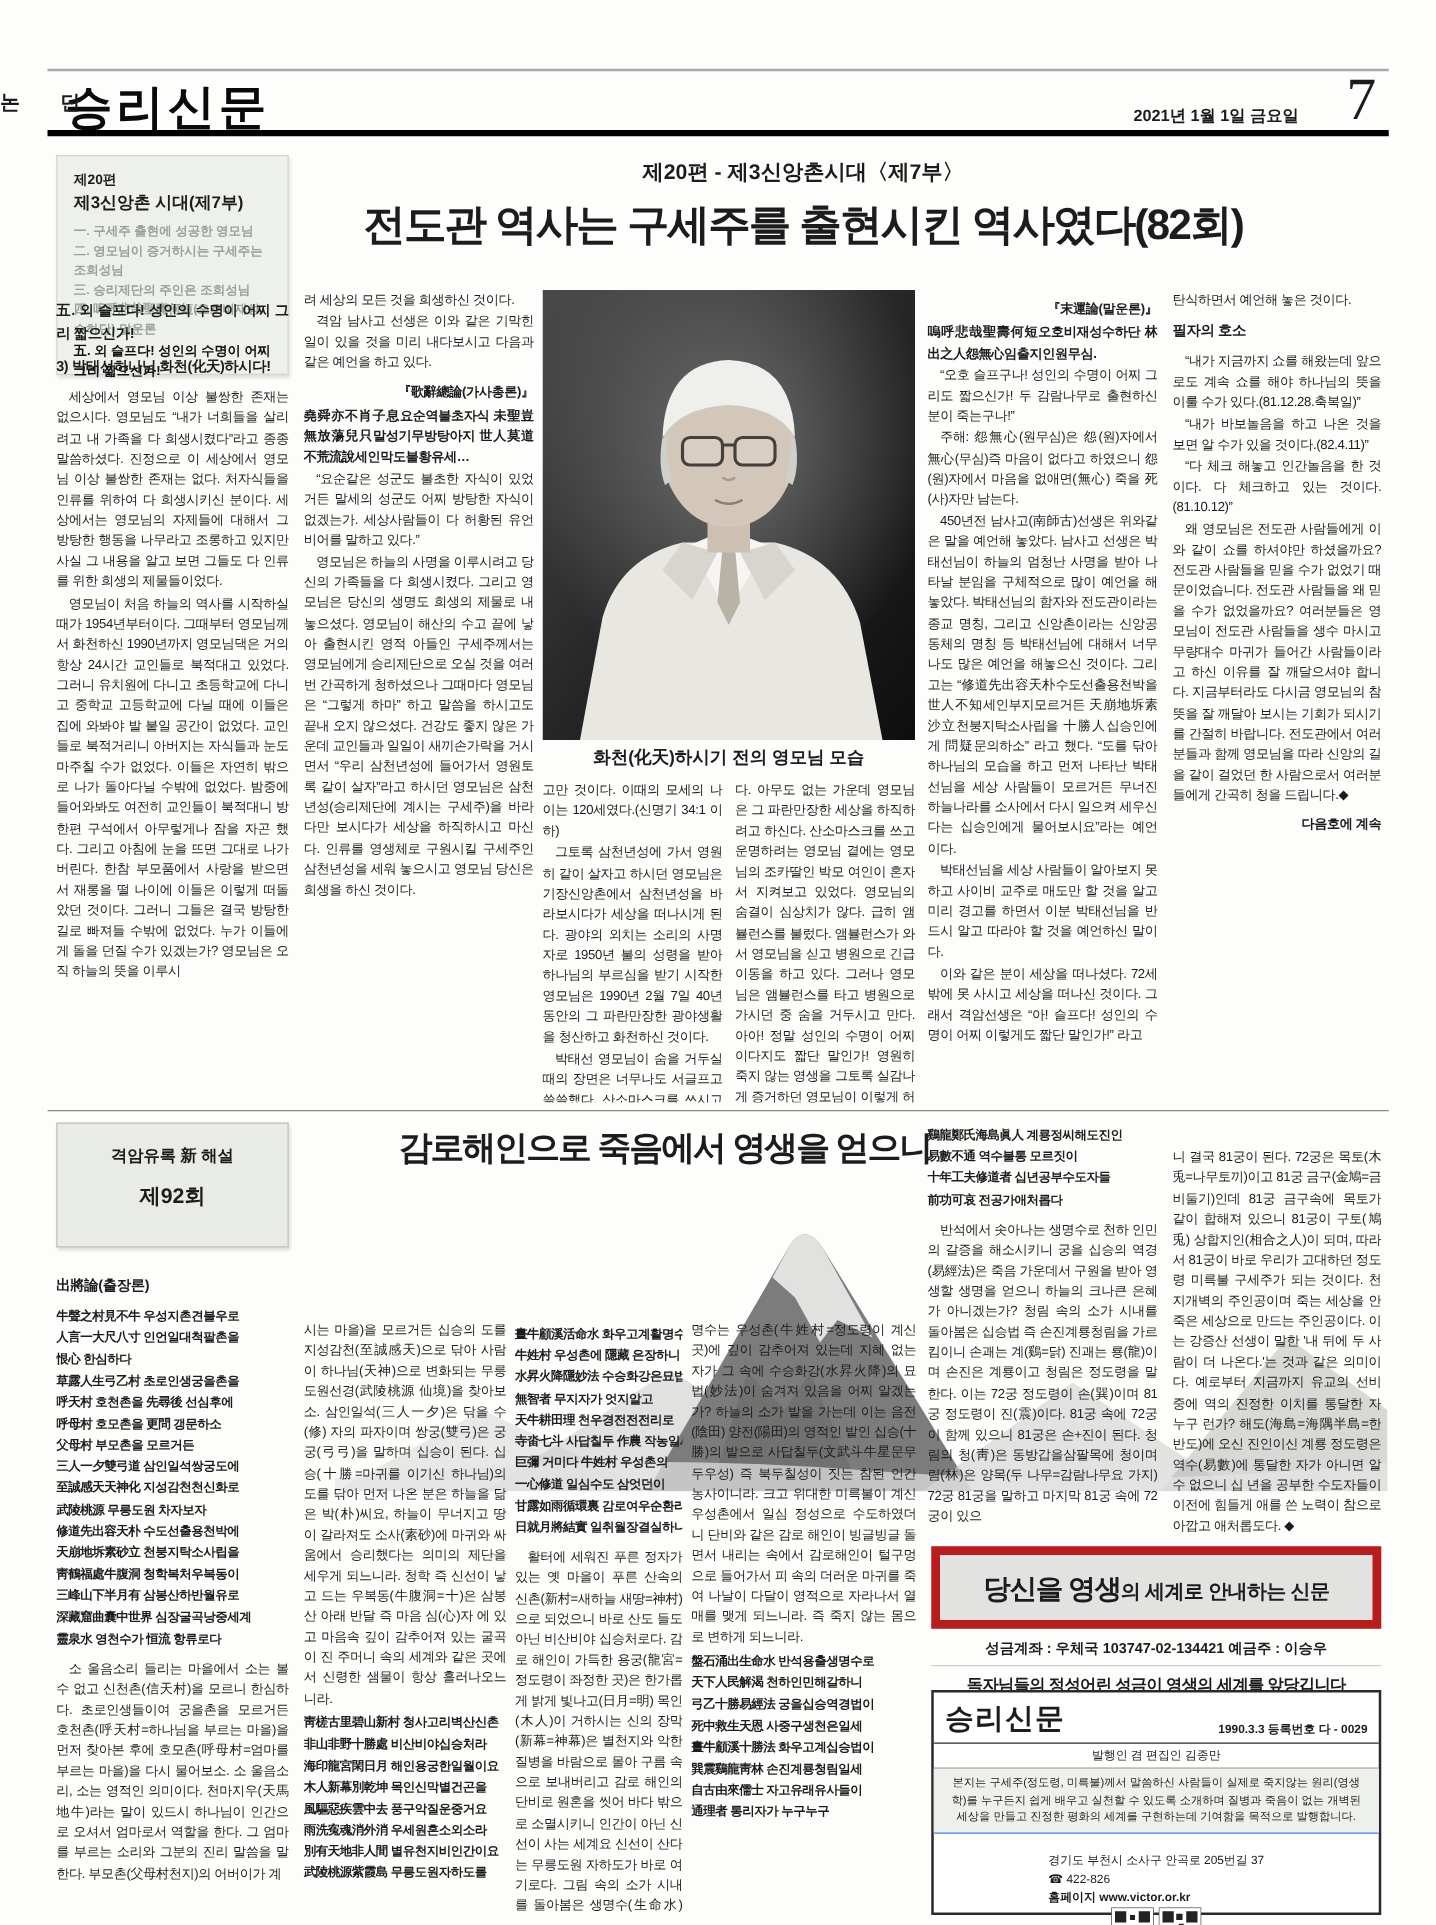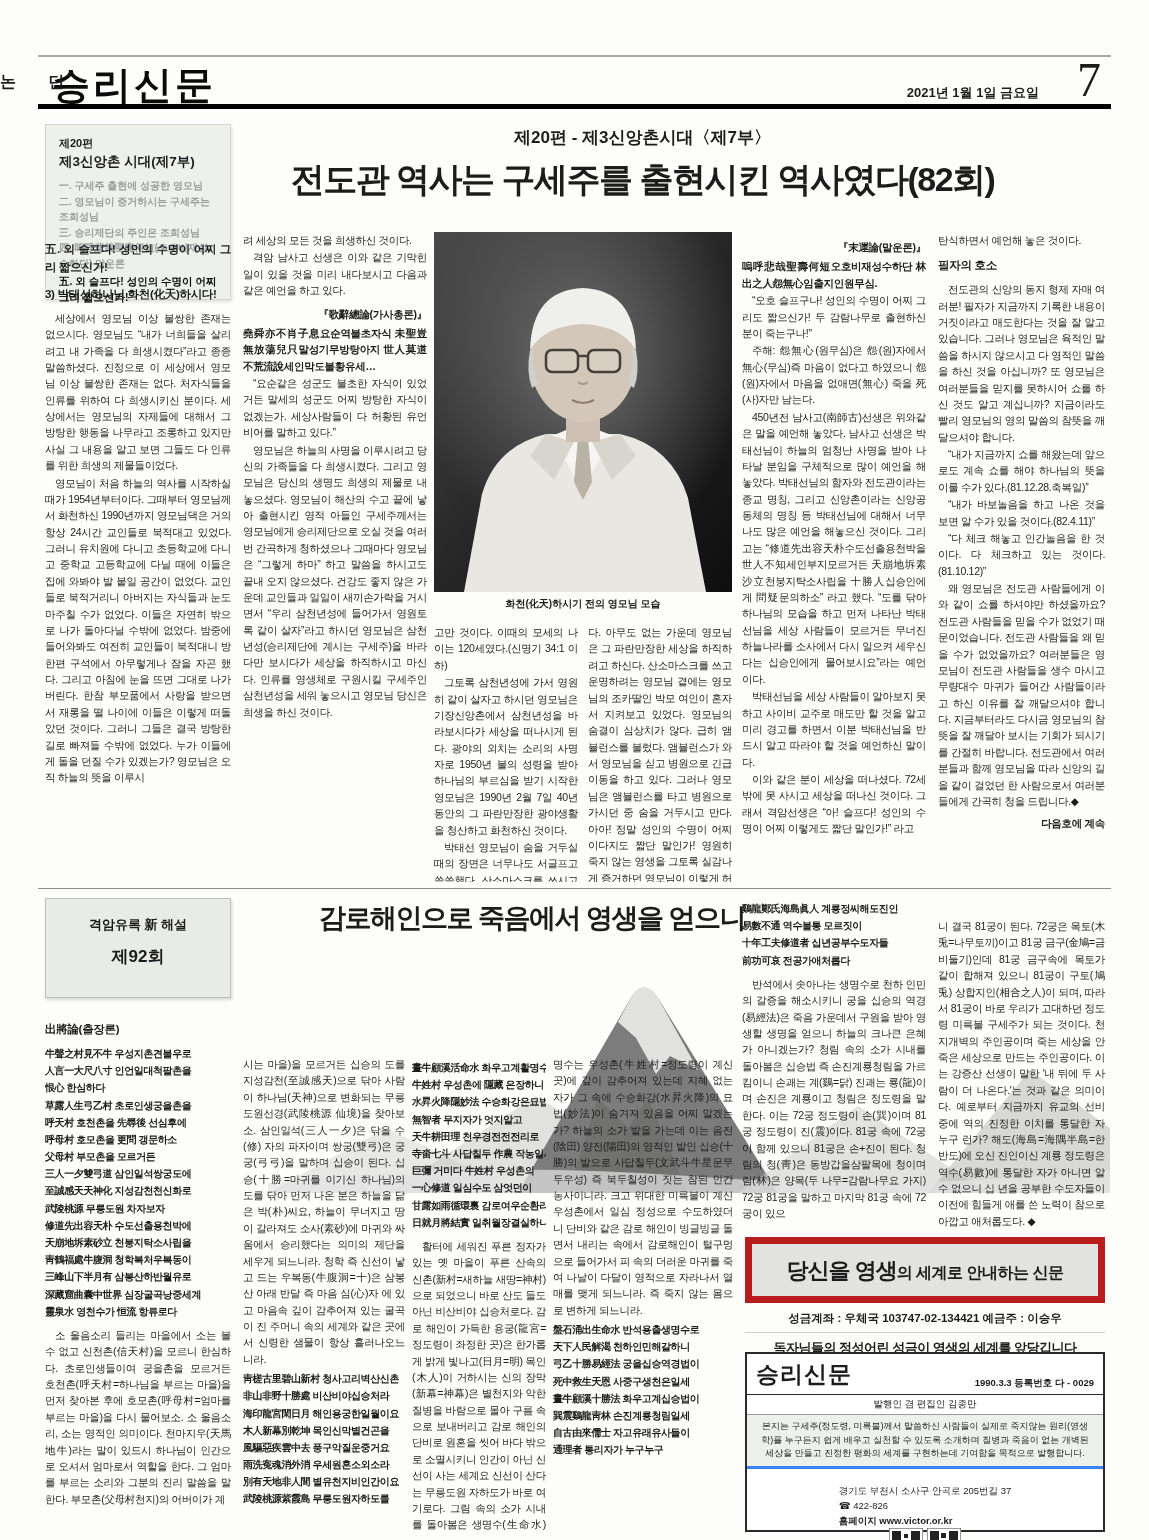--- a/index.html
+++ b/index.html
@@ -28,21 +28,21 @@
   .para{margin:0 0 1px;text-indent:10px;}
   .para.ni{text-indent:0;}
   .para.hb{font-weight:700;}
   .sub{margin:9px 0 6px;font-size:11.5px;font-weight:800;}
   .alignr{margin:7px 0 3px;text-align:right;font-weight:800;text-indent:0;}
   .cont{text-align:right;font-weight:800;margin-top:6px;}
   .poem{font-weight:700;margin:3px 0 7px;}
   .pline{line-height:1.72;white-space:nowrap;overflow:hidden;font-size:10px;letter-spacing:-0.4px;}
   
   .photo{position:absolute;left:434px;top:232px;width:298px;height:360px;z-index:2;}
-  .caption{position:absolute;left:434px;top:597px;width:298px;text-align:center;font-size:10px;font-weight:700;z-index:2;}
+  .caption{position:absolute;left:434px;top:597px;width:298px;text-align:center;font-size:14px;font-weight:700;z-index:2;}
   .divider{position:absolute;left:38px;right:38px;top:888px;height:1px;background:#8d8d8d;}
   
   .gk-box{position:absolute;left:45px;top:898px;width:186px;height:100px;background:#e9ebe7;border:1px solid #bfc1bd;
           box-shadow:1px 2px 3px rgba(0,0,0,.15);text-align:center;padding-top:17px;box-sizing:border-box;z-index:2;}
   .gk-label{font-size:13px;font-weight:800;}
   .gk-episode{font-size:17px;font-weight:800;margin-top:11px;}
   .mid-hl{position:absolute;left:232px;top:899px;width:600px;text-align:center;font-size:27px;font-weight:900;
           letter-spacing:-1.5px;line-height:1.45;z-index:2;}
   .mountains{position:absolute;left:268px;top:978px;width:842px;height:215px;z-index:1;opacity:.9;}
   
@@ -52,21 +52,21 @@
   .don-mid{font-size:16px;font-weight:800;letter-spacing:-0.5px;}
   .don-account{font-size:11.5px;font-weight:600;padding:8px 0 6px;border-bottom:1px solid #cfcfcf;}
   .don-bold{font-size:13px;font-weight:800;margin-top:6px;letter-spacing:-0.5px;}
   
   .footer-box{position:absolute;left:745px;top:1352px;width:360px;height:180px;border:2px solid #2a2a2a;
               box-sizing:border-box;z-index:3;background:#fff;}
   .fb-row1{display:flex;justify-content:space-between;align-items:flex-end;padding:5px 9px 4px;border-bottom:1px solid #2a2a2a;}
   .fb-name{font-size:23px;font-weight:900;letter-spacing:1px;}
   .fb-reg{font-size:9.5px;font-weight:600;}
   .fb-row2{text-align:center;font-size:9.5px;padding:3px 0;border-bottom:1px solid #9a9a9a;}
-  .fb-mission{background:#eef0ec;font-size:9px;line-height:1.5;text-align:center;padding:5px 10px;border-bottom:3px solid #3b82f6;}
+  .fb-mission{background:#eef0ec;font-size:9px;line-height:1.5;text-align:center;padding:5px 10px;border-bottom:1px solid #3b82f6;}
   .fb-row4{display:flex;justify-content:space-between;align-items:center;padding:14px 8px;border-bottom:1px solid #9a9a9a;flex-direction:column;}
   .fb-addr{font-size:9.5px;line-height:1.6;text-align:left;}
   .fb-home{font-weight:800;}
   .fb-qr{display:flex;gap:4px;}
   .fb-ad{font-size:9px;text-align:left;line-height:1.6;}
   .fb-ethics{text-align:center;font-size:9.5px;padding:4px 0;}
 </style>
 </head>
 <body>
 
@@ -156,21 +156,20 @@
       <p class="para ni hb">嗚呼悲哉聖壽何短오호비재성수하단 林出之人怨無心임출지인원무심.</p>
       <p class="para">“오호 슬프구나! 성인의 수명이 어찌 그리도 짧으신가! 두 감람나무로 출현하신 분이 죽는구나!”</p>
       <p class="para">주해: 怨無心(원무심)은 怨(원)자에서 無心(무심)즉 마음이 없다고 하였으니 怨(원)자에서 마음을 없애면(無心) 죽을 死(사)자만 남는다.</p>
       <p class="para">450년전 남사고(南師古)선생은 위와같은 말을 예언해 놓았다. 남사고 선생은 박태선님이 하늘의 엄청난 사명을 받아 나타날 분임을 구체적으로 많이 예언을 해놓았다. 박태선님의 함자와 전도관이라는 종교 명칭, 그리고 신앙촌이라는 신앙공동체의 명칭 등 박태선님에 대해서 너무나도 많은 예언을 해놓으신 것이다. 그리고는 “修道先出容天朴수도선출용천박을 世人不知세인부지모르거든 天崩地坼素沙立천붕지탁소사립을 十勝人십승인에게 問疑문의하소” 라고 했다. “도를 닦아 하나님의 모습을 하고 먼저 나타난 박태선님을 세상 사람들이 모르거든 무너진 하늘나라를 소사에서 다시 일으켜 세우신다는 십승인에게 물어보시요”라는 예언이다.</p>
       <p class="para">박태선님을 세상 사람들이 알아보지 못하고 사이비 교주로 매도만 할 것을 알고 미리 경고를 하면서 이분 박태선님을 반드시 알고 따라야 할 것을 예언하신 말이다.</p>
       <p class="para">이와 같은 분이 세상을 떠나셨다. 72세밖에 못 사시고 세상을 떠나신 것이다. 그래서 격암선생은 “아! 슬프다! 성인의 수명이 어찌 이렇게도 짧단 말인가!” 라고</p>
     </div>
   <div class="col" style="left:938px;top:232px;width:167px;height:650px;">
       <p class="para ni">탄식하면서 예언해 놓은 것이다.</p>
       <h4 class="sub">필자의 호소</h4>
-      <p class="para">전도관의 신앙의 동지 형제 자매 여러분! 필자가 지금까지 기록한 내용이 거짓이라고 매도한다는 것을 잘 알고 있습니다. 그러나 영모님은 육적인 말씀을 하시지 않으시고 다 영적인 말씀을 하신 것을 아십니까? 또 영모님은 여러분들을 믿지를 못하시어 쇼를 하신 것도 알고 계십니까? 지금이라도 빨리 영모님의 영의 말씀의 참뜻을 깨달으셔야 합니다.</p>
       <p class="para">“내가 지금까지 쇼를 해왔는데 앞으로도 계속 쇼를 해야 하나님의 뜻을 이룰 수가 있다.(81.12.28.축복일)”</p>
       <p class="para">“내가 바보놀음을 하고 나온 것을 보면 알 수가 있을 것이다.(82.4.11)”</p>
       <p class="para">“다 체크 해놓고 인간놀음을 한 것이다. 다 체크하고 있는 것이다.(81.10.12)”</p>
       <p class="para">왜 영모님은 전도관 사람들에게 이와 같이 쇼를 하셔야만 하셨을까요? 전도관 사람들을 믿을 수가 없었기 때문이었습니다. 전도관 사람들을 왜 믿을 수가 없었을까요? 여러분들은 영모님이 전도관 사람들을 생수 마시고 무량대수 마귀가 들어간 사람들이라고 하신 이유를 잘 깨달으셔야 합니다. 지금부터라도 다시금 영모님의 참뜻을 잘 깨달아 보시는 기회가 되시기를 간절히 바랍니다. 전도관에서 여러분들과 함께 영모님을 따라 신앙의 길을 같이 걸었던 한 사람으로서 여러분들에게 간곡히 청을 드립니다.◆</p>
       <p class="cont">다음호에 계속</p>
     </div>
 
   <div class="divider"></div>
 
   <div class="gk-box">

